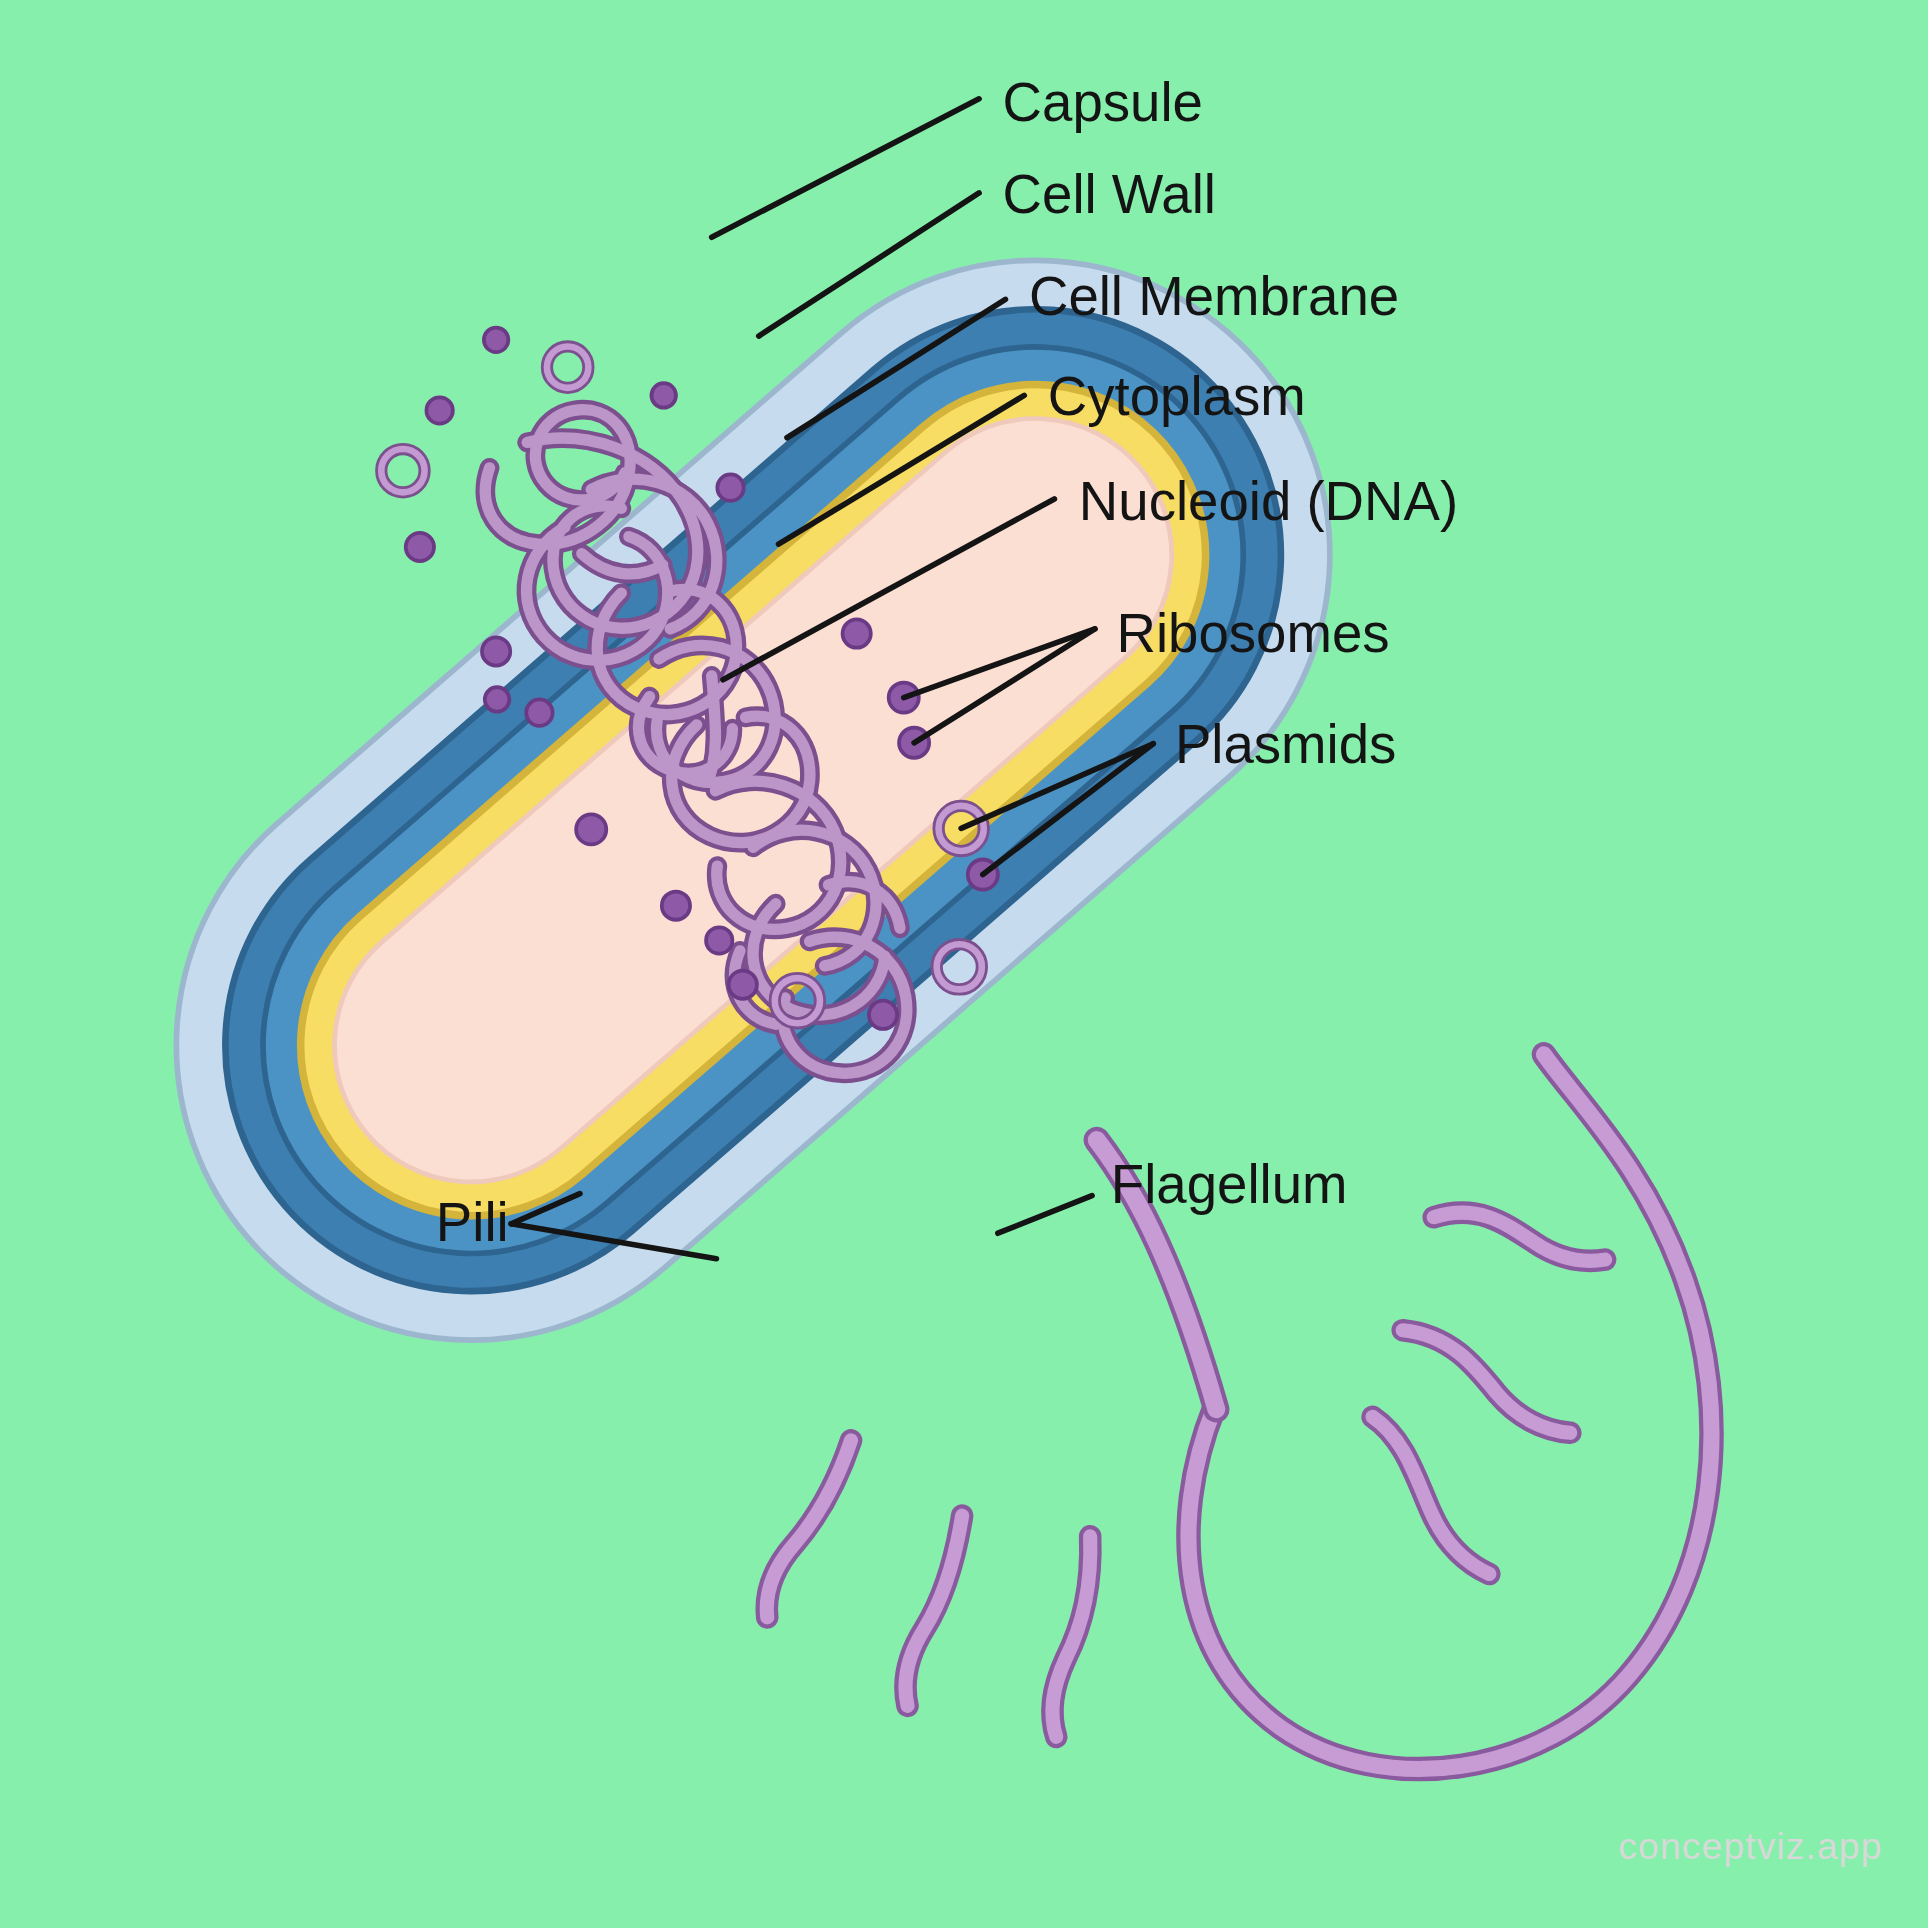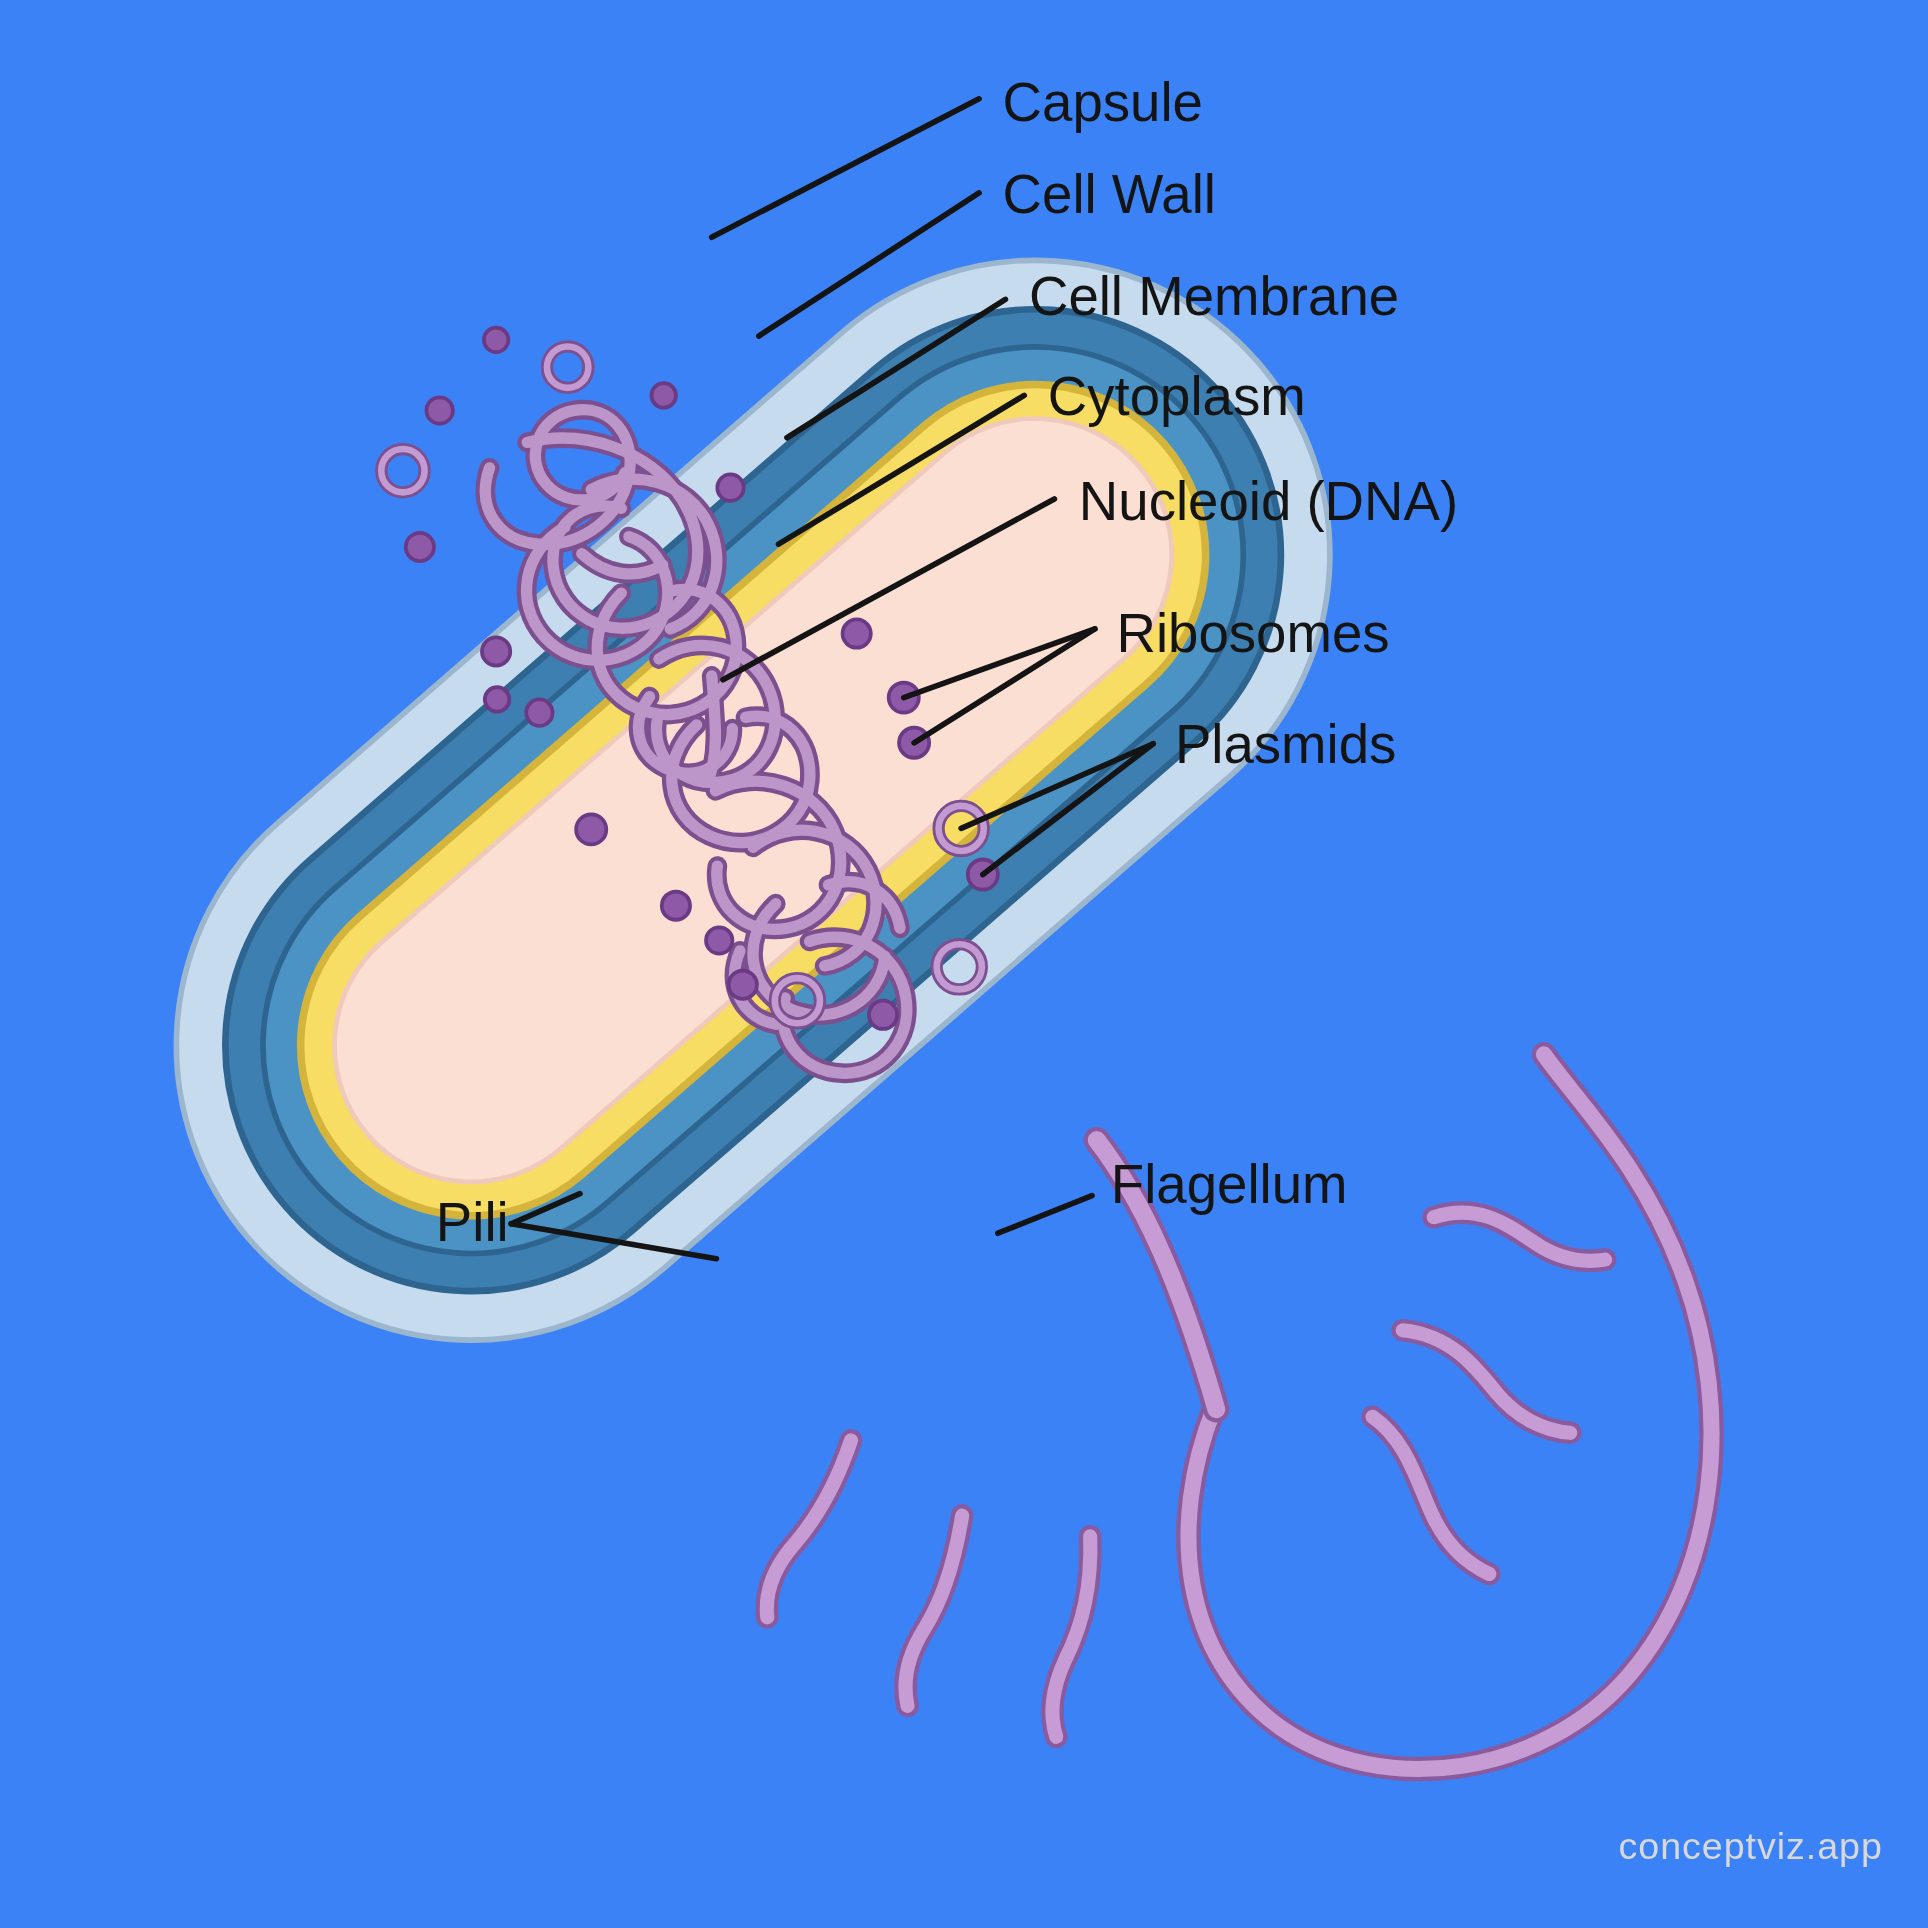--- a/index.html
+++ b/index.html
@@ -1,18 +1,18 @@
 <!DOCTYPE html>
 <html style="font-size:15px"><head>
 <meta charset="utf-8">
 <style>
   html,body{margin:0;padding:0;background:#ffffff;}
   body{width:1928px;height:1928px;overflow:hidden;
        font-family:"Liberation Sans","DejaVu Sans",sans-serif;}
-  #stage{position:relative;width:1928px;height:1928px;background:#3b82f6;}
+  #stage{position:relative;width:1928px;height:1928px;background:#86efac;}
   svg#diagram{position:absolute;inset:0;width:1928px;height:1928px;display:block;}
   .lbl{font-family:"Liberation Sans","DejaVu Sans",sans-serif;
        font-size:58px;fill:#141414;dominant-baseline:middle;}
   .wm{font-family:"Liberation Sans","DejaVu Sans",sans-serif;
       font-size:40px;fill:#d8d8d8;letter-spacing:1px;}
 </style>
 </head>
 <body>
 
 <div id="stage">

